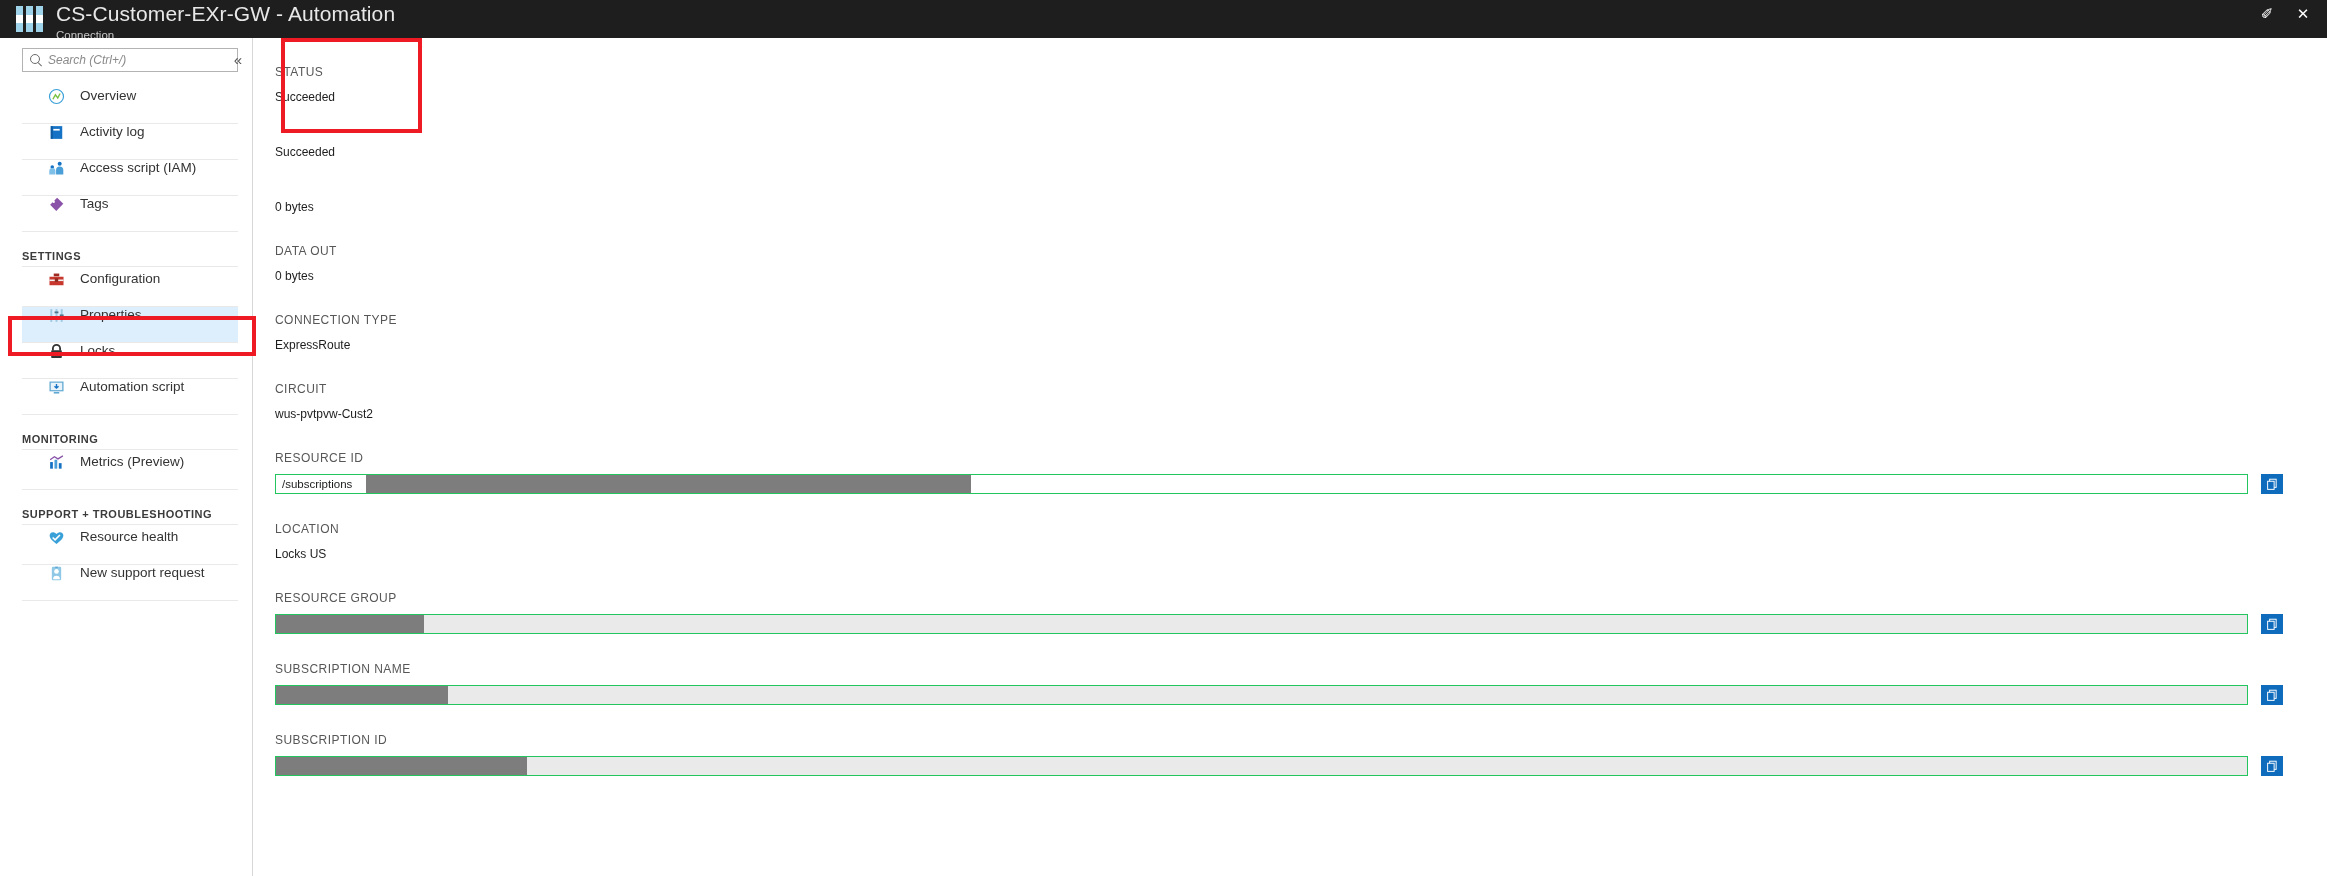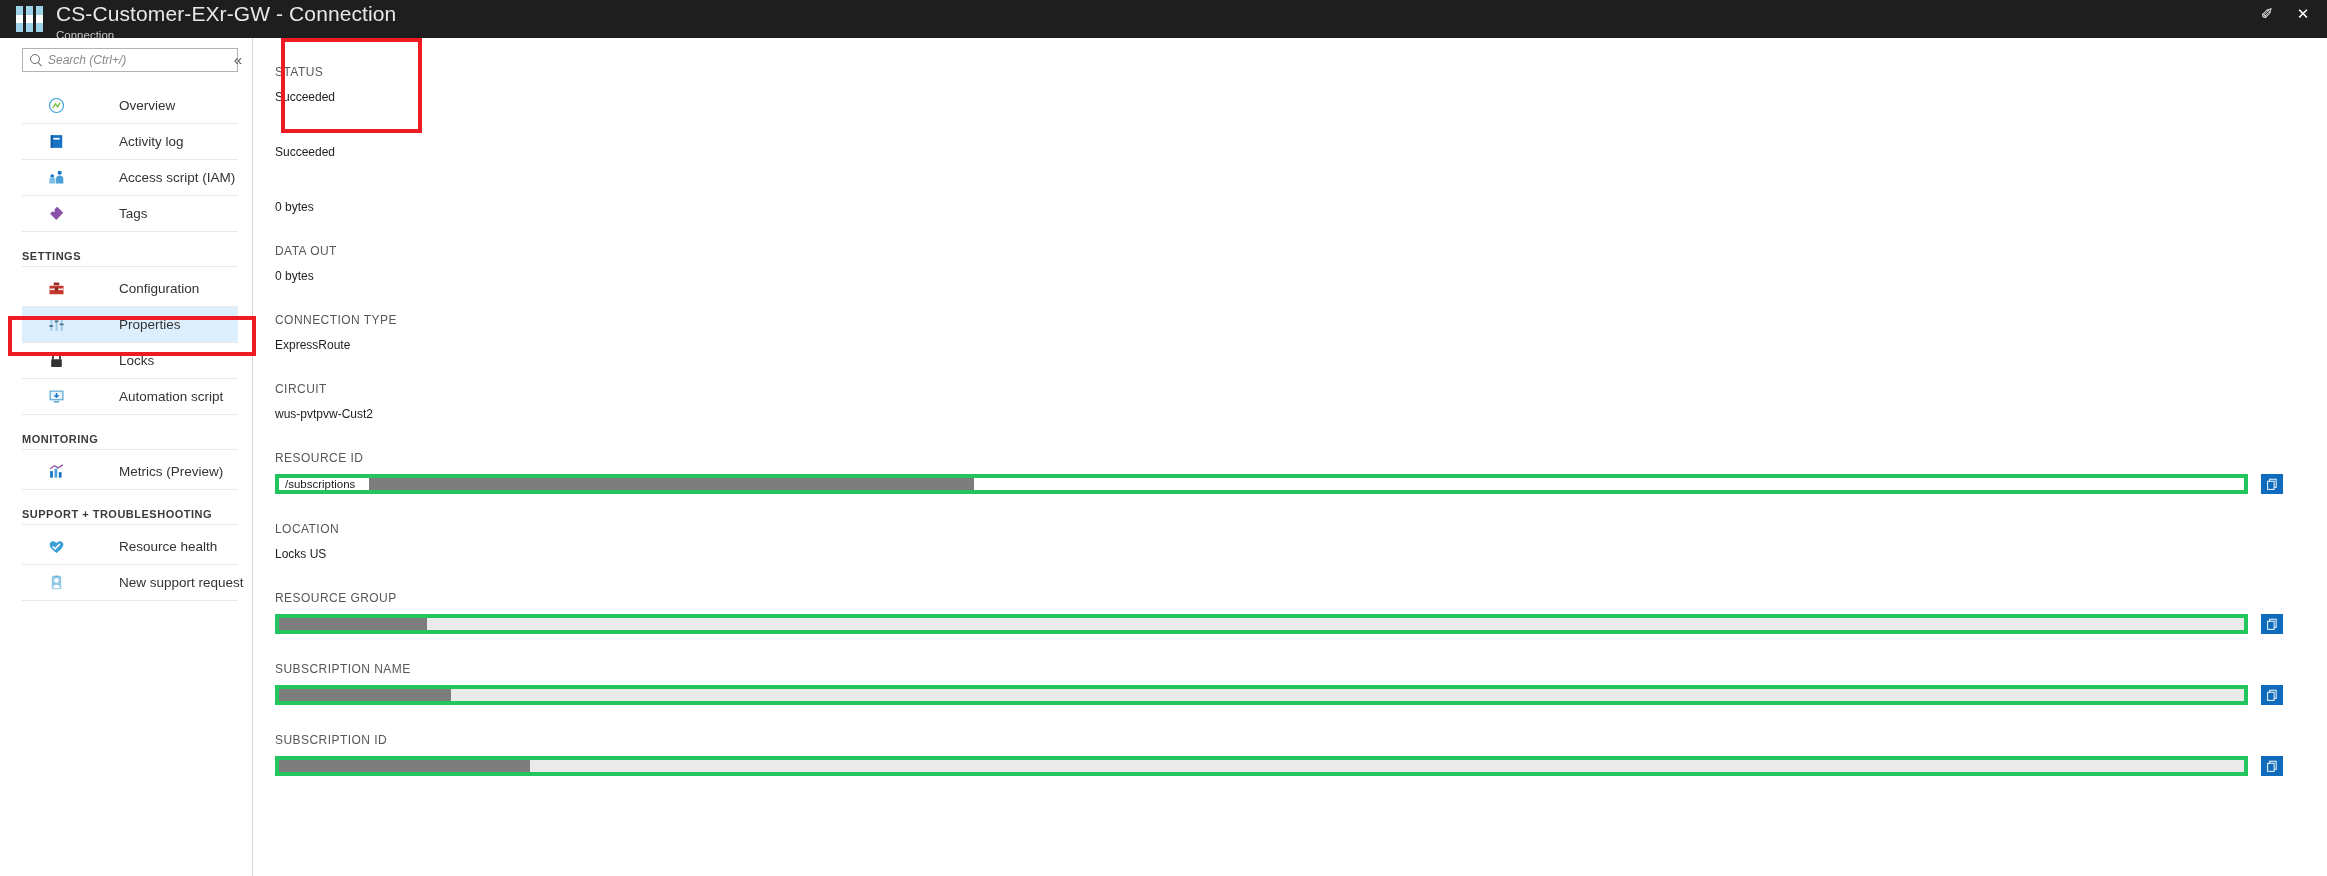--- a/index.html
+++ b/index.html
@@ -143,27 +143,25 @@
     color: #555;
     cursor: pointer;
     line-height: 16px;
   }
 
   .nav { margin-top: 16px; }
   .nav-group { padding: 0; }
   .nav-item {
     height: 36px;
     display: flex;
-    align-items: center;
     padding-left: 26px;
     margin: 0 14px 0 22px;
     border-bottom: 1px solid #e9e9e9;
     cursor: pointer;
     position: relative;
-    gap: 39px;
   }
   .nav-item.selected { background: #ddeffc; }
   .nav-label {
     font-size: 13.5px;
     color: #333333;
     margin-left: 15px;
     white-space: nowrap;
     font-weight: 400;
   }
   .nav-head {
@@ -217,21 +215,21 @@
   
   .copyrow {
     display: flex;
     align-items: stretch;
     margin-top: 9px;
     height: 20px;
     width: 2008px;
   }
   .textfield {
     flex: 1 1 auto;
-    border: 4px solid #22c55e;
+    border: 1px solid #22c55e;
     background: #eaeaea;
     position: relative;
     overflow: hidden;
     display: flex;
     align-items: center;
   }
   .textfield.white { background: #ffffff; }
   .tf-text {
     font-size: 11.5px;
     color: #1b1b1b;
@@ -260,21 +258,21 @@
 </head>
 <body>
 
 <div class="topbar">
   <div class="topbar-icon">
     <div class="bar-col"></div>
     <div class="bar-col b2"></div>
     <div class="bar-col"></div>
   </div>
   <div class="topbar-text">
-    <div class="topbar-title">CS-Customer-EXr-GW - Connection</div>
+    <div class="topbar-title">CS-Customer-EXr-GW - Automation</div>
     <div class="topbar-sub">Connection</div>
   </div>
   <div class="topbar-actions">
     <div class="tb-btn">✐</div>
     <div class="tb-btn">✕</div>
   </div>
 </div>
 
 <div class="body-area">
 

